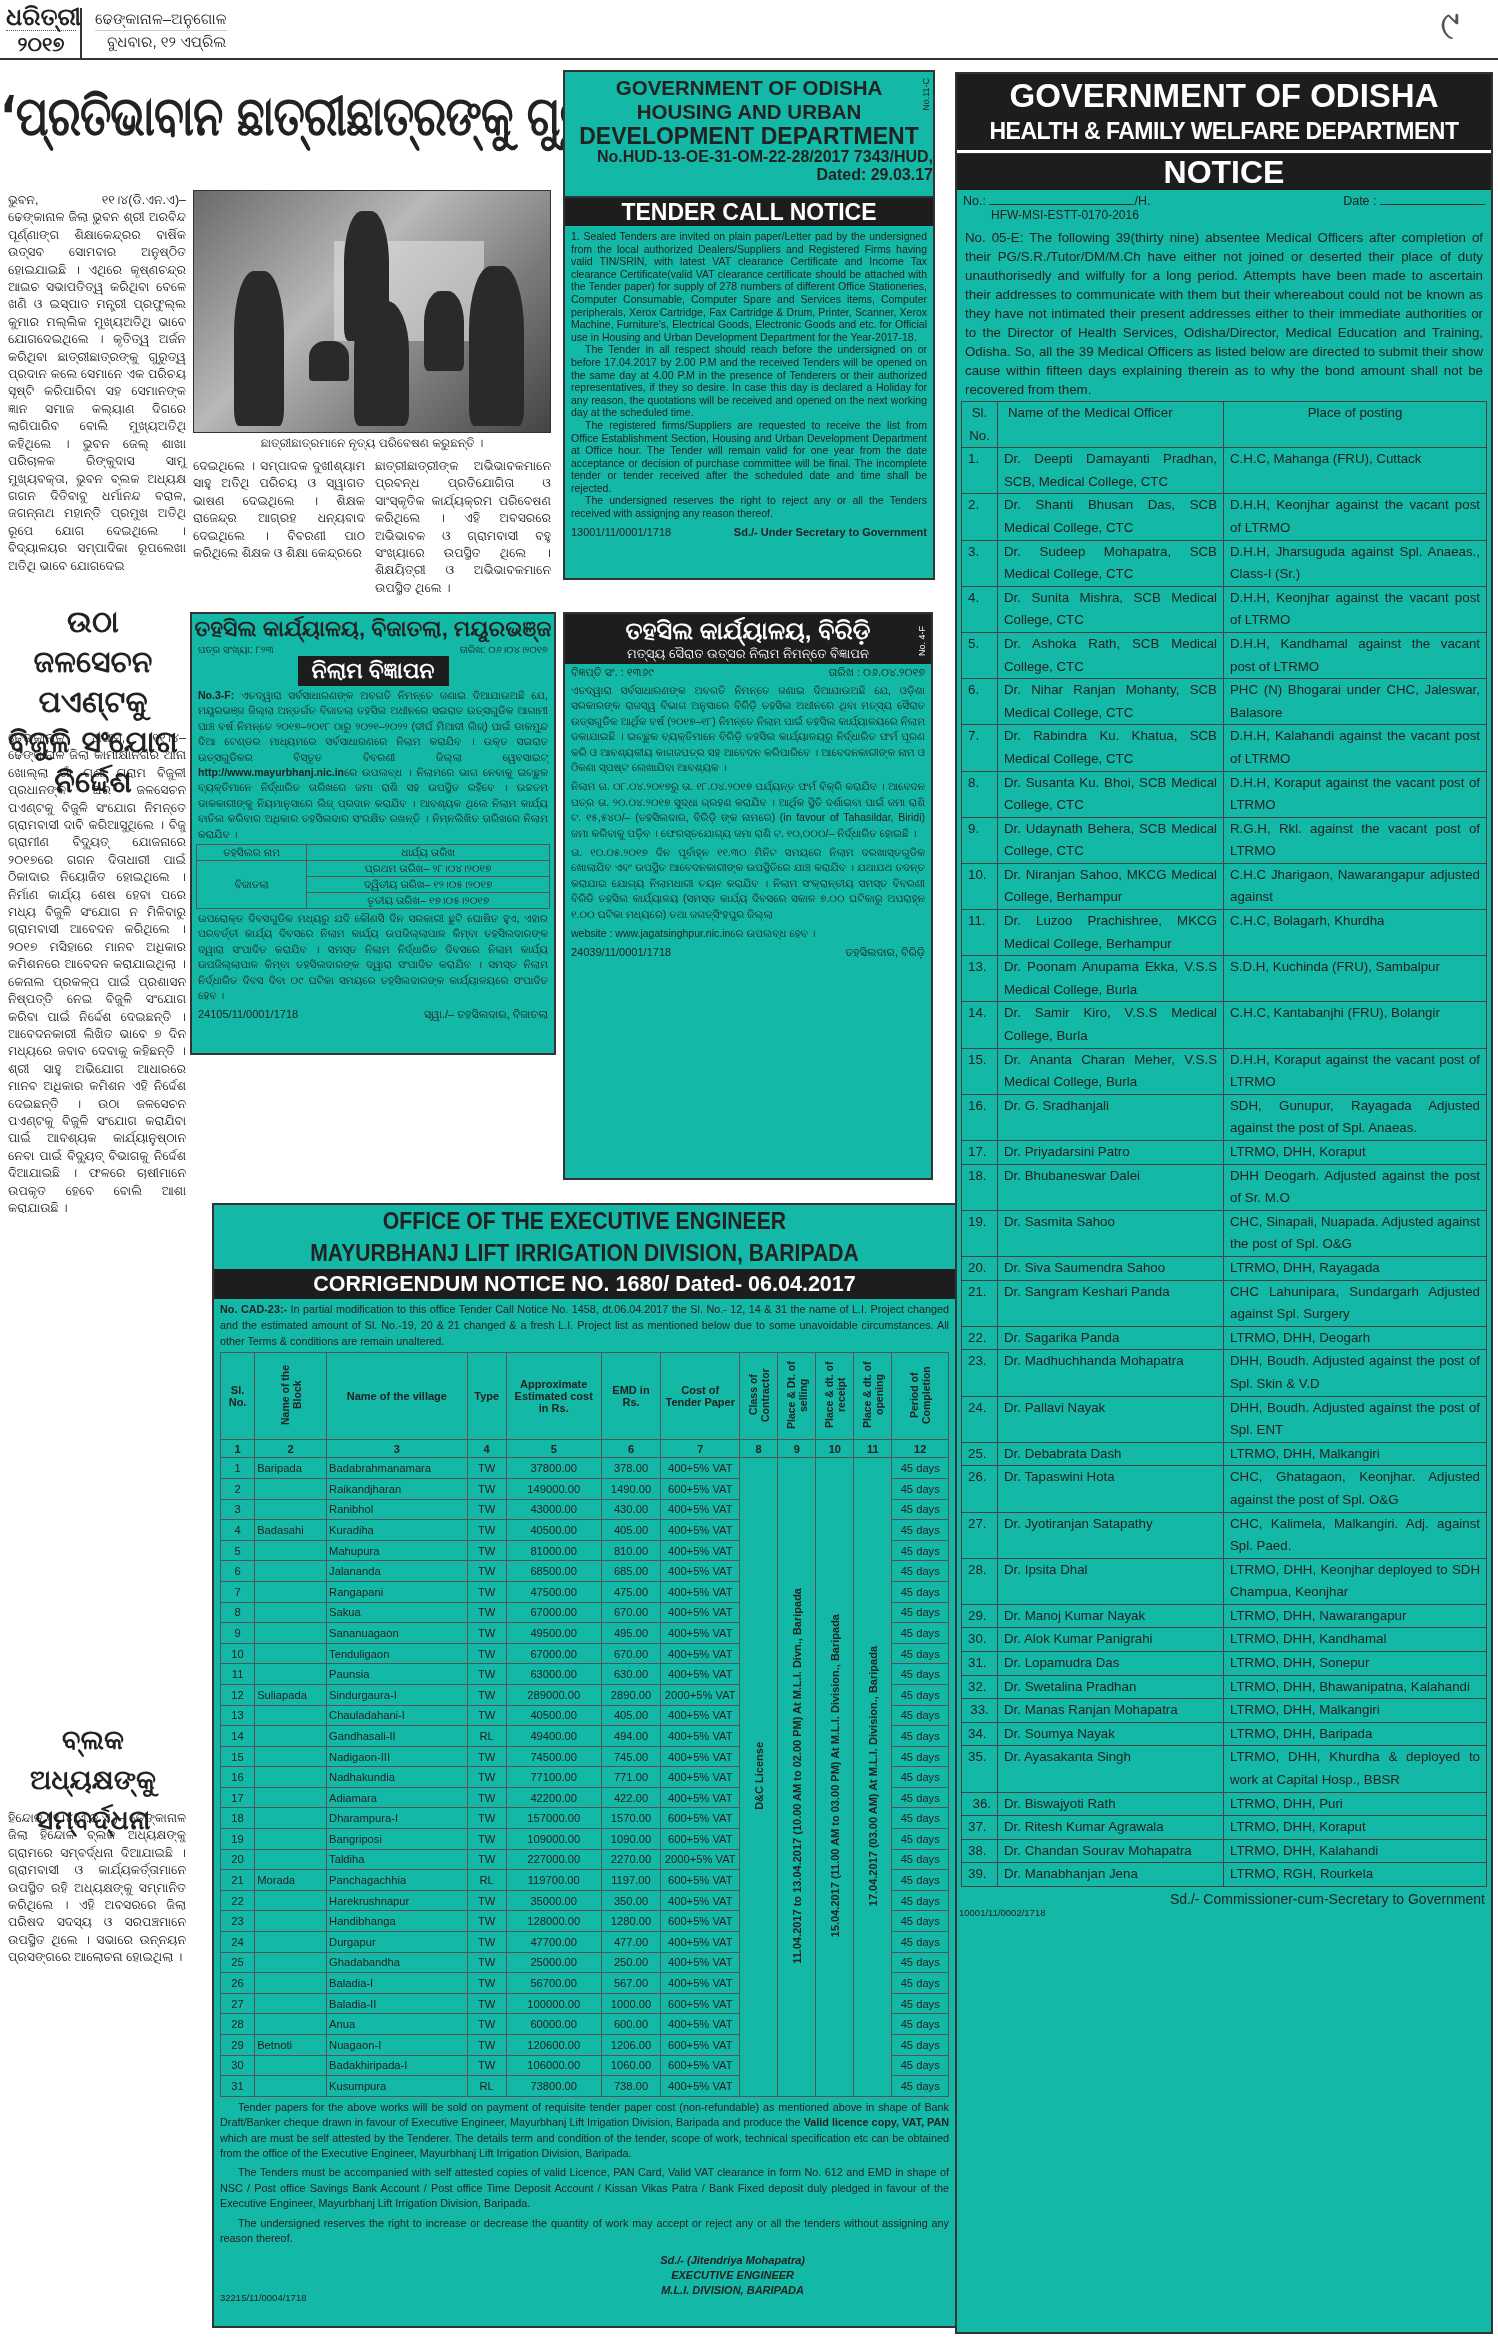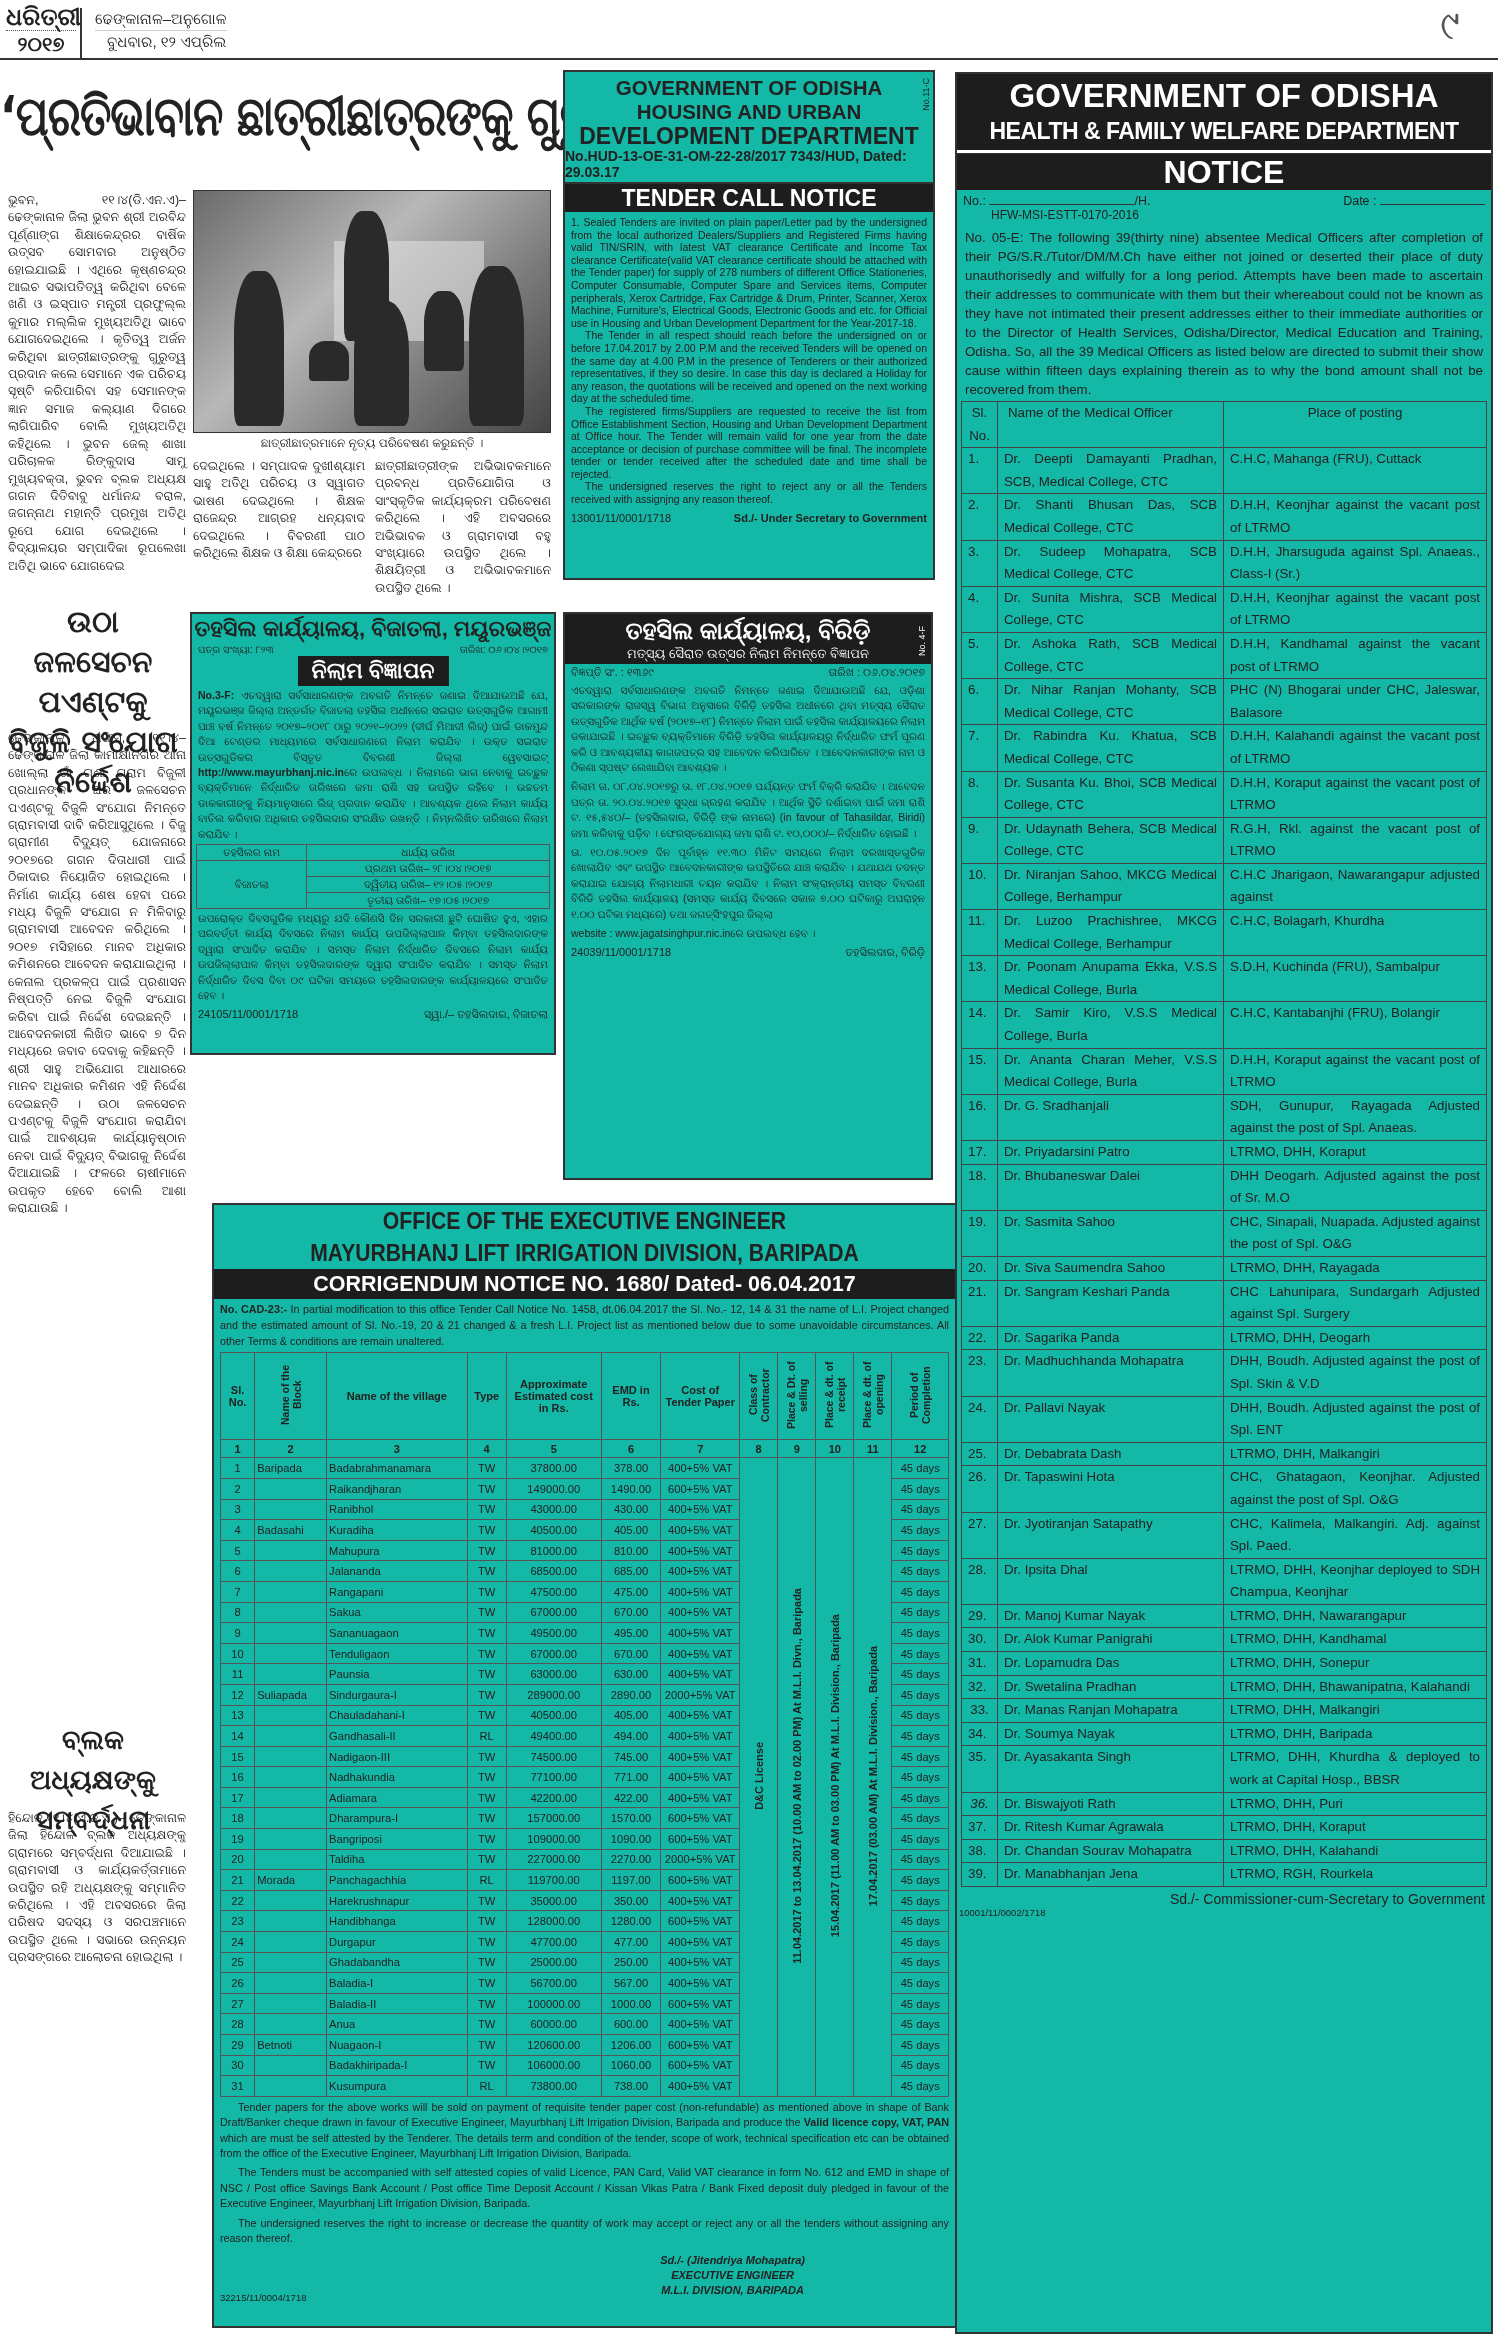--- a/index.html
+++ b/index.html
@@ -101,21 +101,21 @@
 
 <div class="abs subhead" style="left:4px;top:1720px;width:178px;font-size:27px">ବ୍ଲକ ଅଧ୍ୟକ୍ଷଙ୍କୁ ସମ୍ବର୍ଦ୍ଧନା</div>
 <div class="abs ocol" style="left:8px;top:1810px;width:178px;height:520px;overflow:hidden">ହିନ୍ଦୋଳ,୧୧।୪(ଏ.ଜ.ଏ.)– ଢେଙ୍କାନାଳ ଜିଲା ହିନ୍ଦୋଳ ବ୍ଲକ ଅଧ୍ୟକ୍ଷଙ୍କୁ ଗ୍ରାମରେ ସମ୍ବର୍ଦ୍ଧନା ଦିଆଯାଇଛି । ଗ୍ରାମବାସୀ ଓ କାର୍ଯ୍ୟକର୍ତ୍ତାମାନେ ଉପସ୍ଥିତ ରହି ଅଧ୍ୟକ୍ଷଙ୍କୁ ସମ୍ମାନିତ କରିଥିଲେ । ଏହି ଅବସରରେ ଜିଲା ପରିଷଦ ସଦସ୍ୟ ଓ ସରପଞ୍ଚମାନେ ଉପସ୍ଥିତ ଥିଲେ । ସଭାରେ ଉନ୍ନୟନ ପ୍ରସଙ୍ଗରେ ଆଲୋଚନା ହୋଇଥିଲା ।</div>
 
 <div class="abs box" style="left:563px;top:70px;width:372px;height:510px;">
   <div style="position:relative;padding-top:4px">
     <div class="hud-title">GOVERNMENT OF ODISHA</div>
     <div class="hud-title">HOUSING AND URBAN</div>
     <div class="hud-title big">DEVELOPMENT DEPARTMENT</div>
     <div class="vlabel" style="right:2px;top:6px">No.11-C</div>
-    <div style="font-size:14px;font-weight:bold;text-align:left;border-bottom:2px solid #333;padding-bottom:2px">No.HUD-13-OE-31-OM-22-28/2017 7343/HUD, Dated: 29.03.17</div>
+    <div style="font-size:16px;font-weight:bold;text-align:right;border-bottom:2px solid #333;padding-bottom:12px">No.HUD-13-OE-31-OM-22-28/2017 7343/HUD, Dated: 29.03.17</div>
     <div class="black" style="font-size:23px;font-weight:bold;text-align:center;line-height:28px">TENDER CALL NOTICE</div>
     <div class="hud-body">
       <p class="first">1. Sealed Tenders are invited on plain paper/Letter pad by the undersigned from the local authorized Dealers/Suppliers and Registered Firms having valid TIN/SRIN, with latest VAT clearance Certificate and Income Tax clearance Certificate(valid VAT clearance certificate should be attached with the Tender paper) for supply of 278 numbers of different Office Stationeries, Computer Consumable, Computer Spare and Services items, Computer peripherals, Xerox Cartridge, Fax Cartridge &amp; Drum, Printer, Scanner, Xerox Machine, Furniture's, Electrical Goods, Electronic Goods and etc. for Official use in Housing and Urban Development Department for the Year-2017-18.</p>
       <p>The Tender in all respect should reach before the undersigned on or before 17.04.2017 by 2.00 P.M and the received Tenders will be opened on the same day at 4.00 P.M in the presence of Tenderers or their authorized representatives, if they so desire. In case this day is declared a Holiday for any reason, the quotations will be received and opened on the next working day at the scheduled time.</p>
       <p>The registered firms/Suppliers are requested to receive the list from Office Establishment Section, Housing and Urban Development Department at Office hour. The Tender will remain valid for one year from the date acceptance or decision of purchase committee will be final. The incomplete tender or tender received after the scheduled date and time shall be rejected.</p>
       <p>The undersigned reserves the right to reject any or all the Tenders received with assignjng any reason thereof.</p>
     </div>
     <div class="foot">
       <span>13001/11/0001/1718</span>
       <b>Sd./- Under Secretary to Government</b>
@@ -739,21 +739,21 @@
             <td style="text-align: left;">34.</td>
             <td>Dr. Soumya Nayak</td>
             <td>LTRMO, DHH, Baripada</td>
           </tr>
           <tr>
             <td style="text-align: left;">35.</td>
             <td>Dr. Ayasakanta Singh</td>
             <td>LTRMO, DHH, Khurdha &amp; deployed to work at Capital Hosp., BBSR</td>
           </tr>
           <tr>
-            <td style="text-align: center; font-style: italic;">36.</td>
+            <td style="text-align: right;">36.</td>
             <td>Dr. Biswajyoti Rath</td>
             <td>LTRMO, DHH, Puri</td>
           </tr>
           <tr>
             <td style="text-align: left;">37.</td>
             <td>Dr. Ritesh Kumar Agrawala</td>
             <td>LTRMO, DHH, Koraput</td>
           </tr>
           <tr>
             <td style="text-align: left;">38.</td>

